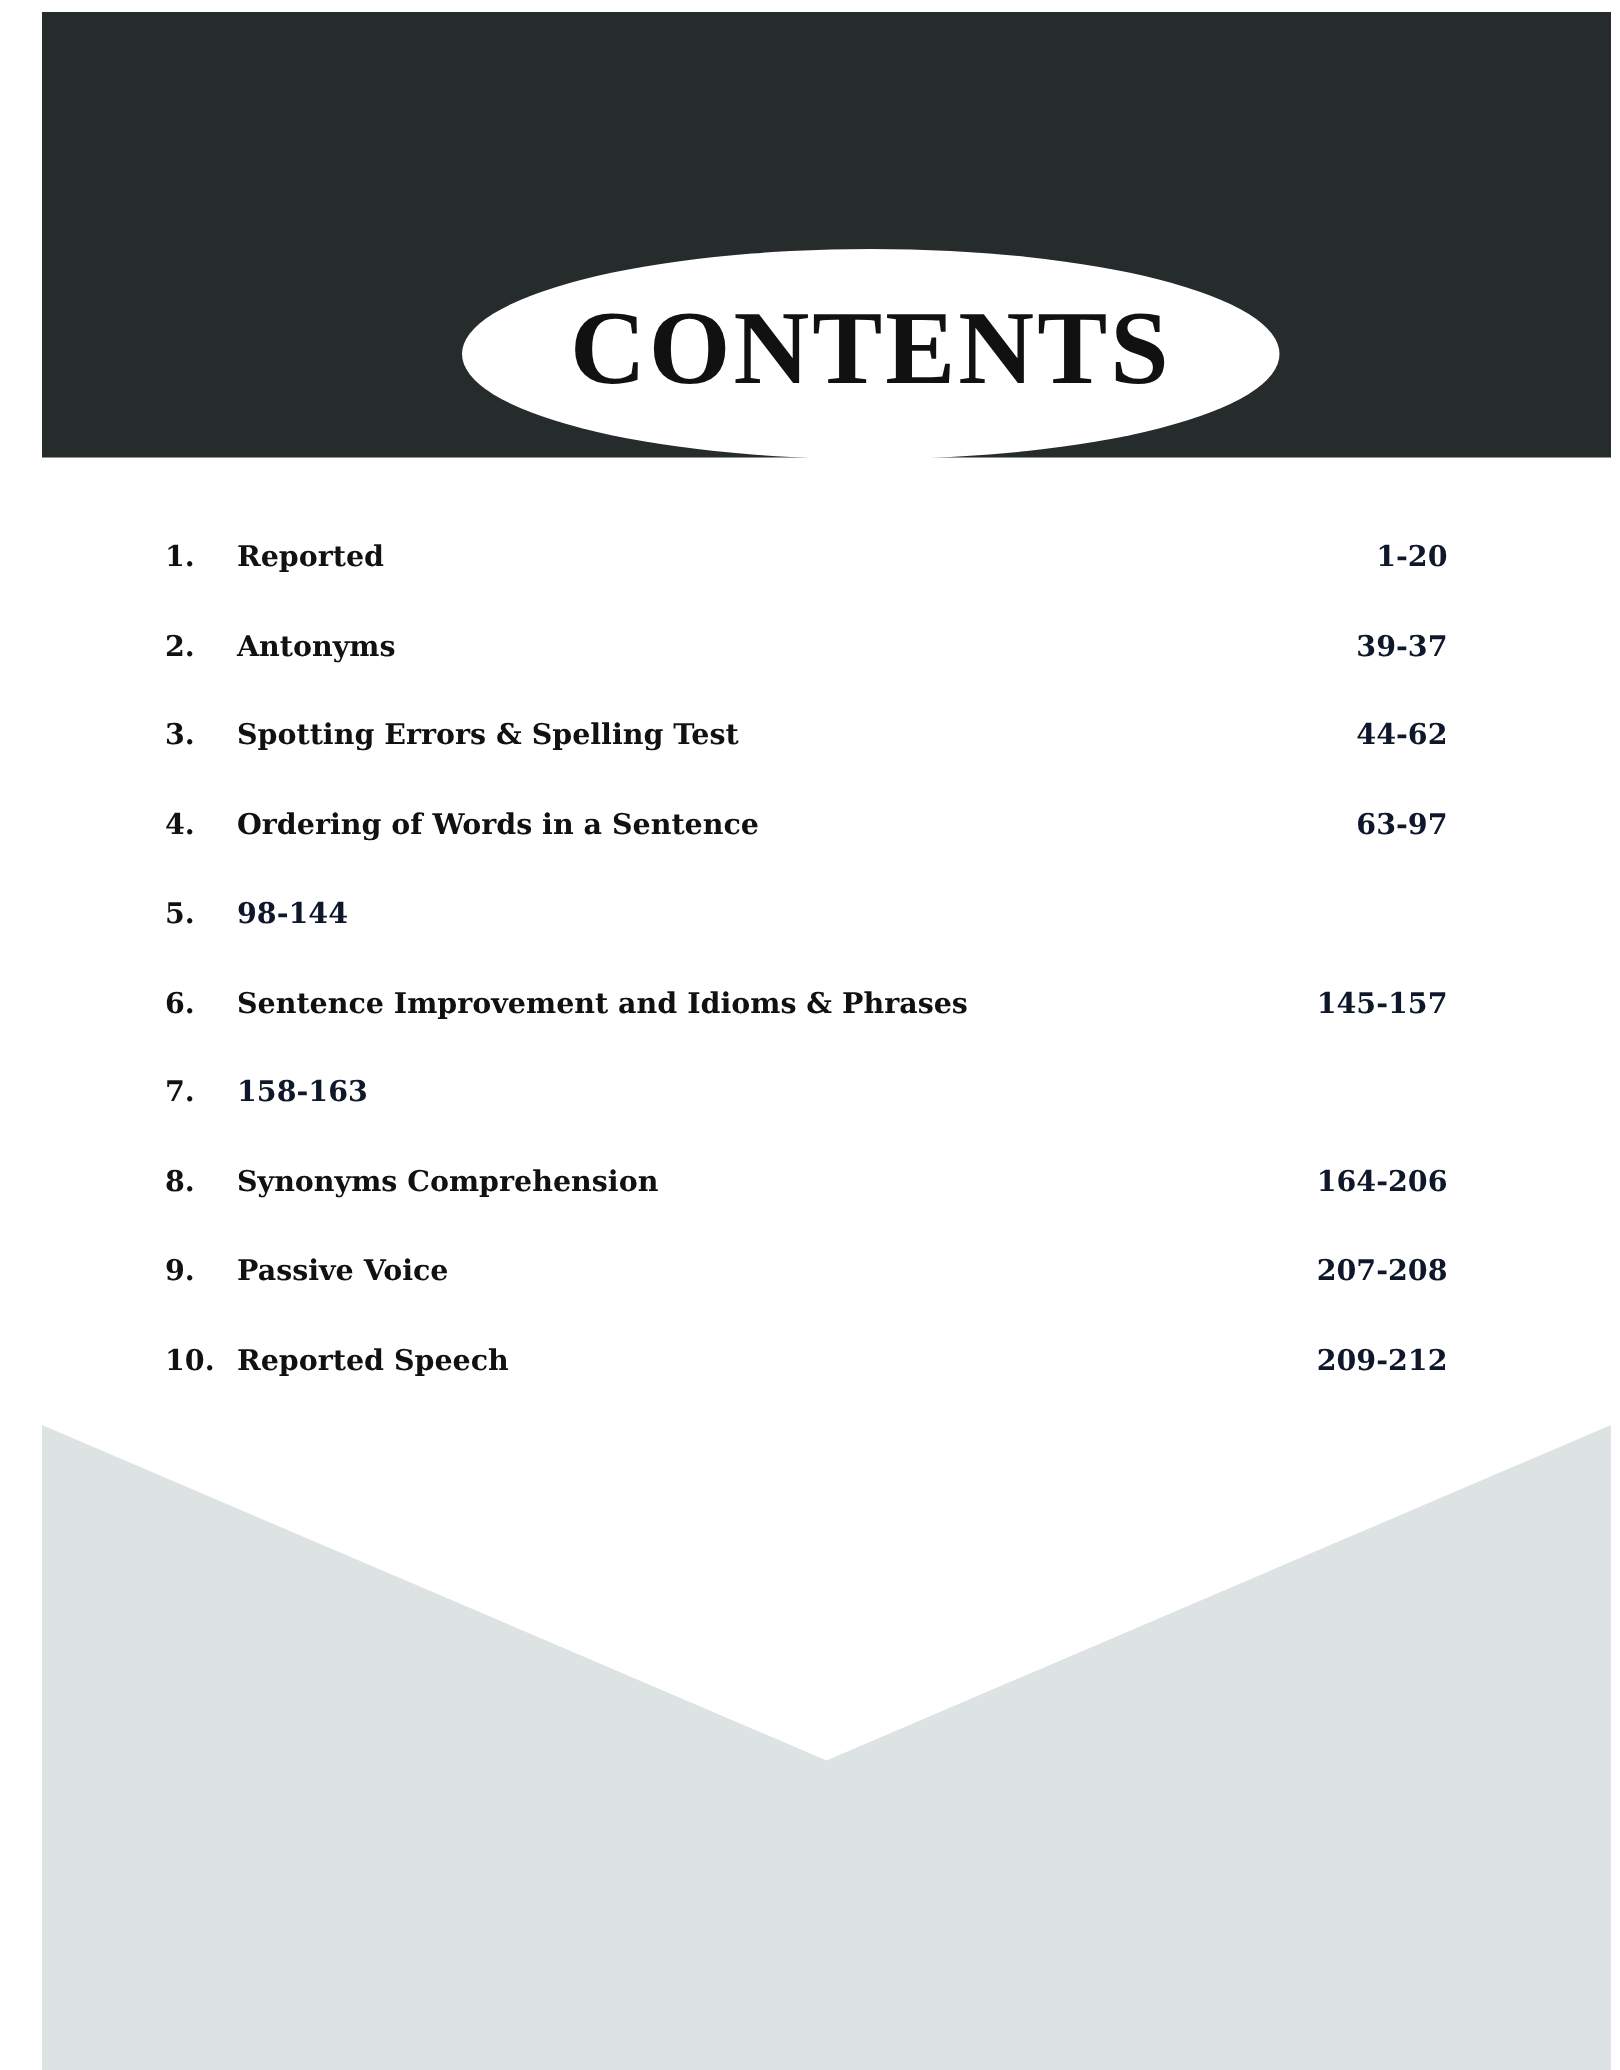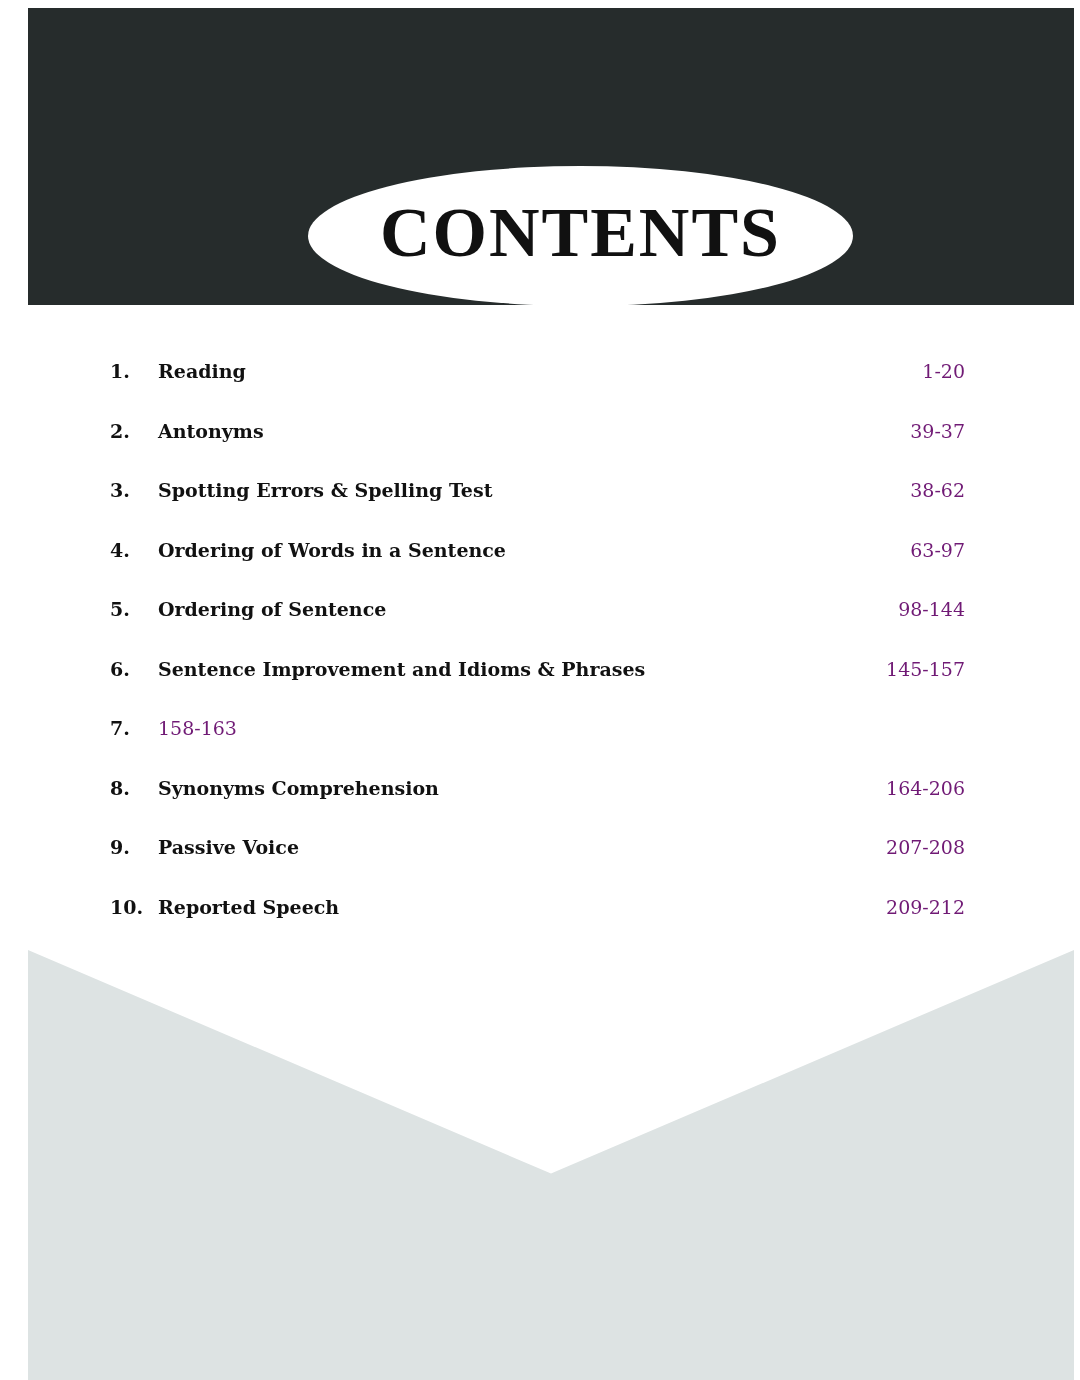--- a/index.html
+++ b/index.html
@@ -72,23 +72,23 @@
     font-family: "DejaVu Serif", serif;
     font-weight: bold;
     font-size: 19px;
     color: #111111;
     white-space: nowrap;
   }
   .toc-pages {
     flex: 0 0 auto;
     text-align: right;
     font-family: "DejaVu Serif", serif;
-    font-weight: normal;
+    font-weight: bold;
     font-size: 19px;
-    color: #701a75;
+    color: #0f172a;
     white-space: nowrap;
   }
 
   
   .bottom-deco {
     position: absolute;
     left: 28px;
     bottom: 0;
     width: 1046px;
     height: 430px;
@@ -101,41 +101,40 @@
 
 <div class="header-band">
   <div class="title-ellipse">
     <div class="title-text">CONTENTS</div>
   </div>
 </div>
 
 <div class="toc">
   <div class="toc-row">
     <span class="toc-num">1.</span>
-    <span class="toc-title">Reading</span>
+    <span class="toc-title">Reported</span>
     <span class="toc-pages">1-20</span>
   </div>
   <div class="toc-row">
     <span class="toc-num">2.</span>
     <span class="toc-title">Antonyms</span>
     <span class="toc-pages">39-37</span>
   </div>
   <div class="toc-row">
     <span class="toc-num">3.</span>
     <span class="toc-title">Spotting Errors &amp; Spelling Test</span>
-    <span class="toc-pages">38-62</span>
+    <span class="toc-pages">44-62</span>
   </div>
   <div class="toc-row">
     <span class="toc-num">4.</span>
     <span class="toc-title">Ordering of Words in a Sentence</span>
     <span class="toc-pages">63-97</span>
   </div>
   <div class="toc-row">
     <span class="toc-num">5.</span>
-    <span class="toc-title">Ordering of Sentence</span>
     <span class="toc-pages">98-144</span>
   </div>
   <div class="toc-row">
     <span class="toc-num">6.</span>
     <span class="toc-title">Sentence Improvement and Idioms &amp; Phrases</span>
     <span class="toc-pages">145-157</span>
   </div>
   <div class="toc-row">
     <span class="toc-num">7.</span>
     <span class="toc-pages">158-163</span>

